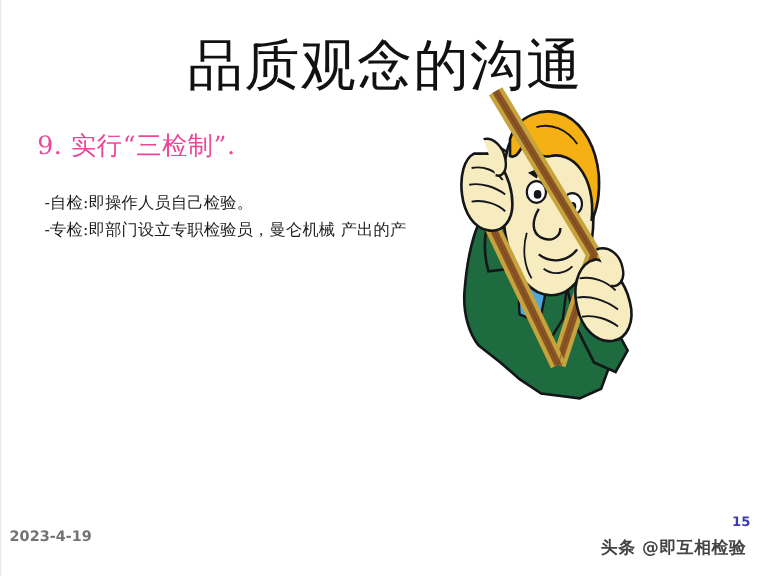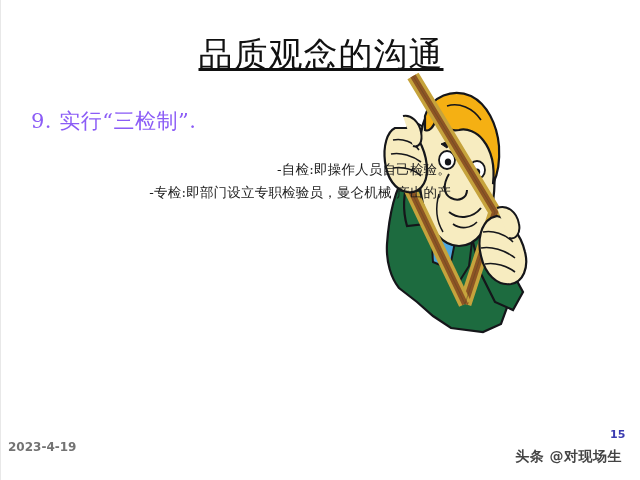--- a/index.html
+++ b/index.html
@@ -19,55 +19,53 @@
   }
 
   
   #slide-title {
     position: absolute;
     left: 0;
     top: 32px;
     width: 640px;
     text-align: center;
     font-family: "DejaVu Serif", "Liberation Serif", serif;
-    font-size: 34px;
+    font-size: 46px;
     line-height: 44px;
     color: #111111;
     letter-spacing: 1px;
     white-space: nowrap;
-    text-decoration: underline;
   }
 
   
   #body-block {
     position: absolute;
     left: 30px;
     top: 106px;
     width: 420px;
   }
   .heading-line {
     font-family: "DejaVu Serif", "Liberation Serif", serif;
     font-size: 21px;
     line-height: 30px;
-    color: #8b5cf6;
+    color: #ec4899;
     letter-spacing: 0.5px;
     white-space: nowrap;
   }
   #bullet-list {
     margin-top: 22px;
   }
   .bullet-line {
     font-family: "DejaVu Serif", "Liberation Serif", serif;
     font-size: 13.5px;
     line-height: 23px;
     color: #1c1c1c;
     letter-spacing: 0.2px;
     white-space: nowrap;
     padding-left: 6px;
-    text-align: right;
   }
   .bullet-line.continuation {
     padding-left: 44px;
   }
 
   
   #illustration {
     position: absolute;
     left: 372px;
     top: 66px;
@@ -214,17 +212,17 @@
     <div class="heading-line">9. 实行“三检制”.</div>
 
     <div id="bullet-list">
       <div class="bullet-line">-自检:即操作人员自己检验。</div>
       <div class="bullet-line">-专检:即部门设立专职检验员，曼仑机械 产出的产</div>
     </div>
   </div>
 
   <div id="footer-date">2023-4-19</div>
 
-  <div id="watermark">头条 @对现场生</div>
+  <div id="watermark">头条 @即互相检验</div>
 
   <div id="page-number">15</div>
 
 </div>
 
 </body></html>

